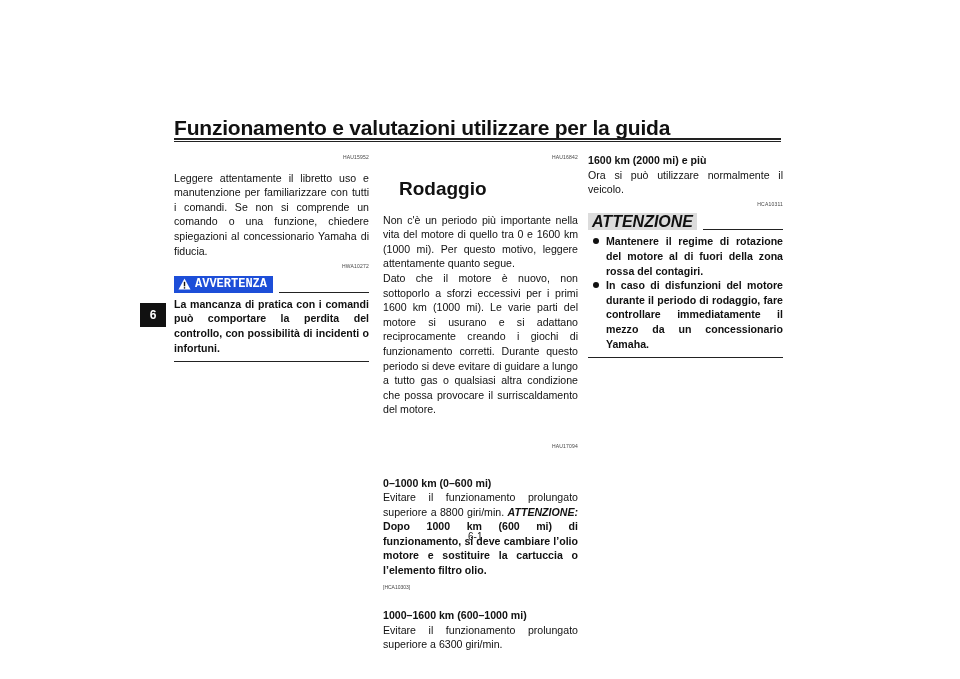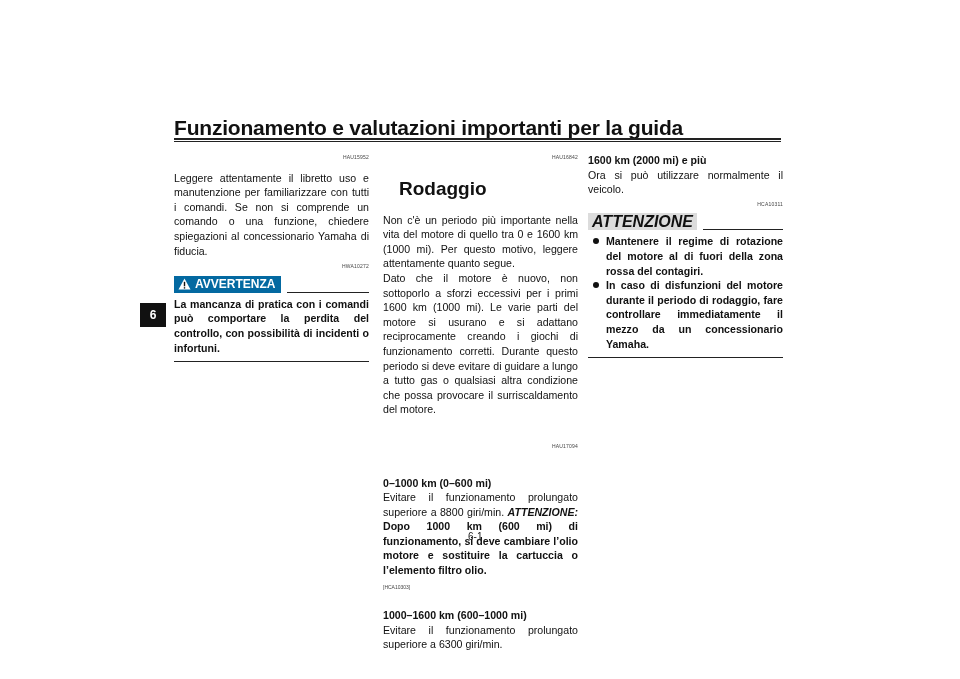--- a/index.html
+++ b/index.html
@@ -11,40 +11,40 @@
               border-top: 2px solid #222; border-bottom: 1px solid #222; box-sizing: border-box; }
   .code { font-size: 5px; color: #444; text-align: right; letter-spacing: 0.2px; }
   .col { position: absolute; width: 195px; font-size: 10.6px; line-height: 14.6px; }
   .col p { margin: 0; text-align: justify; }
   .col1 { left: 174px; top: 150px; }
   .col2 { left: 383px; top: 150px; }
   .col3 { left: 588px; top: 150px; }
   .h2 { font-size: 19px; font-weight: bold; margin: 16px; line-height: 16px; }
   .bold { font-weight: bold; }
   .warn-head { display: flex; align-items: center; margin: 2px 0 4px 0; }
-  .warn-badge { background: #0369a1; color: #fff; font-weight: bold; font-size: 12px; padding: 1px 6px 1px 4px;
-                display: flex; align-items: center; gap: 4px; height: 15px; }
+  .warn-badge { background: #1d4ed8; color: #fff; font-weight: bold; font-size: 12px; padding: 1px 6px 1px 4px;
+                display: flex; align-items: center; gap: 4px; height: 15px; font-family: Liberation Mono, monospace; }
   .warn-line { flex: 1; border-bottom: 1.5px solid #222; margin-left: 6px; align-self: flex-end; }
   .end-line { border-bottom: 1.5px solid #222; margin-top: 6px; }
   .attn-badge { background: #dcdcdc; font-weight: bold; font-style: italic; font-size: 16px;
                 padding: 1px 4px; height: 15px; display: flex; align-items: center; }
   .bullets { list-style: none; padding: 0; margin: 2px 0 0 0; }
   .bullets li { position: relative; padding-left: 18px; font-weight: bold; text-align: justify; }
   .bullets li::before { content: ""; position: absolute; left: 5px; top: 4px; width: 6px; height: 6px;
                         background: #111; border-radius: 50%; }
   .chapter-tab { position: absolute; left: 140px; top: 303px; width: 26px; height: 24px; background: #111;
                  color: #fff; font-weight: bold; font-size: 12px; display: flex; align-items: center; justify-content: center; }
   .page-num { position: absolute; left: 468px; top: 531px; font-size: 10px; color: #222; }
   .sub { font-weight: bold; margin-top: 0; }
   .smallcode { font-size: 5px; color: #444; margin-top: 2px; }
 </style>
 </head>
 <body>
 
-<h1 class="title">Funzionamento e valutazioni importanti per la guida</h1>
+<h1 class="title">Funzionamento e valutazioni utilizzare per la guida</h1>
 <div class="rule-top"></div>
 
 <div class="chapter-tab">
   <span>6</span>
 </div>
 
 <div class="col col1">
   <div class="code">HAU15952</div>
   <p style="margin-top:6px">Leggere attentamente il libretto uso e manutenzione per familiarizzare con tutti i comandi. Se non si comprende un comando o una funzione, chiedere spiegazioni al concessionario Yamaha di fiducia.</p>
   <div class="code" style="margin-top:1px">HWA10272</div>

